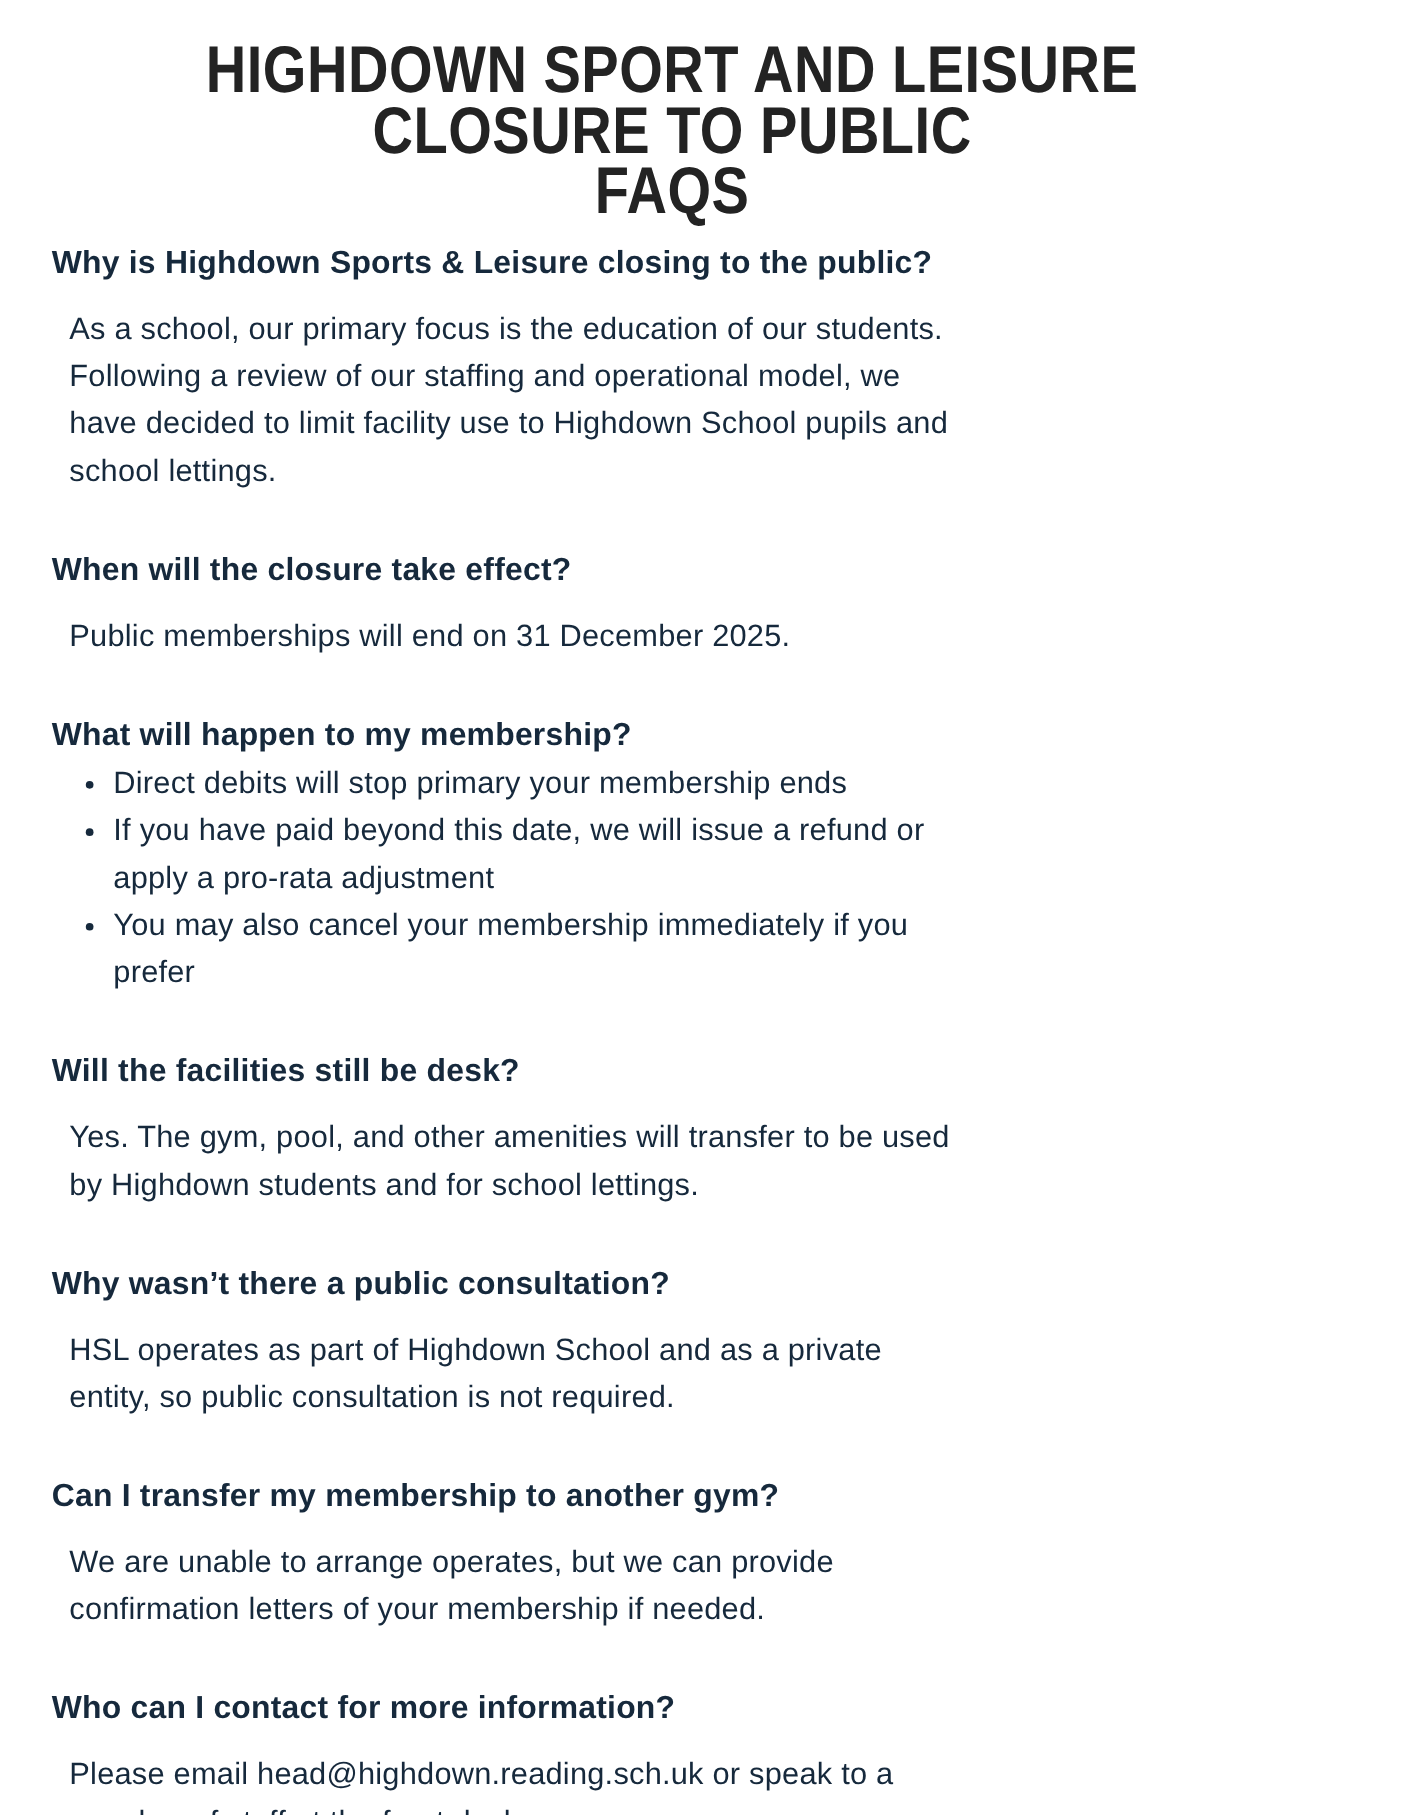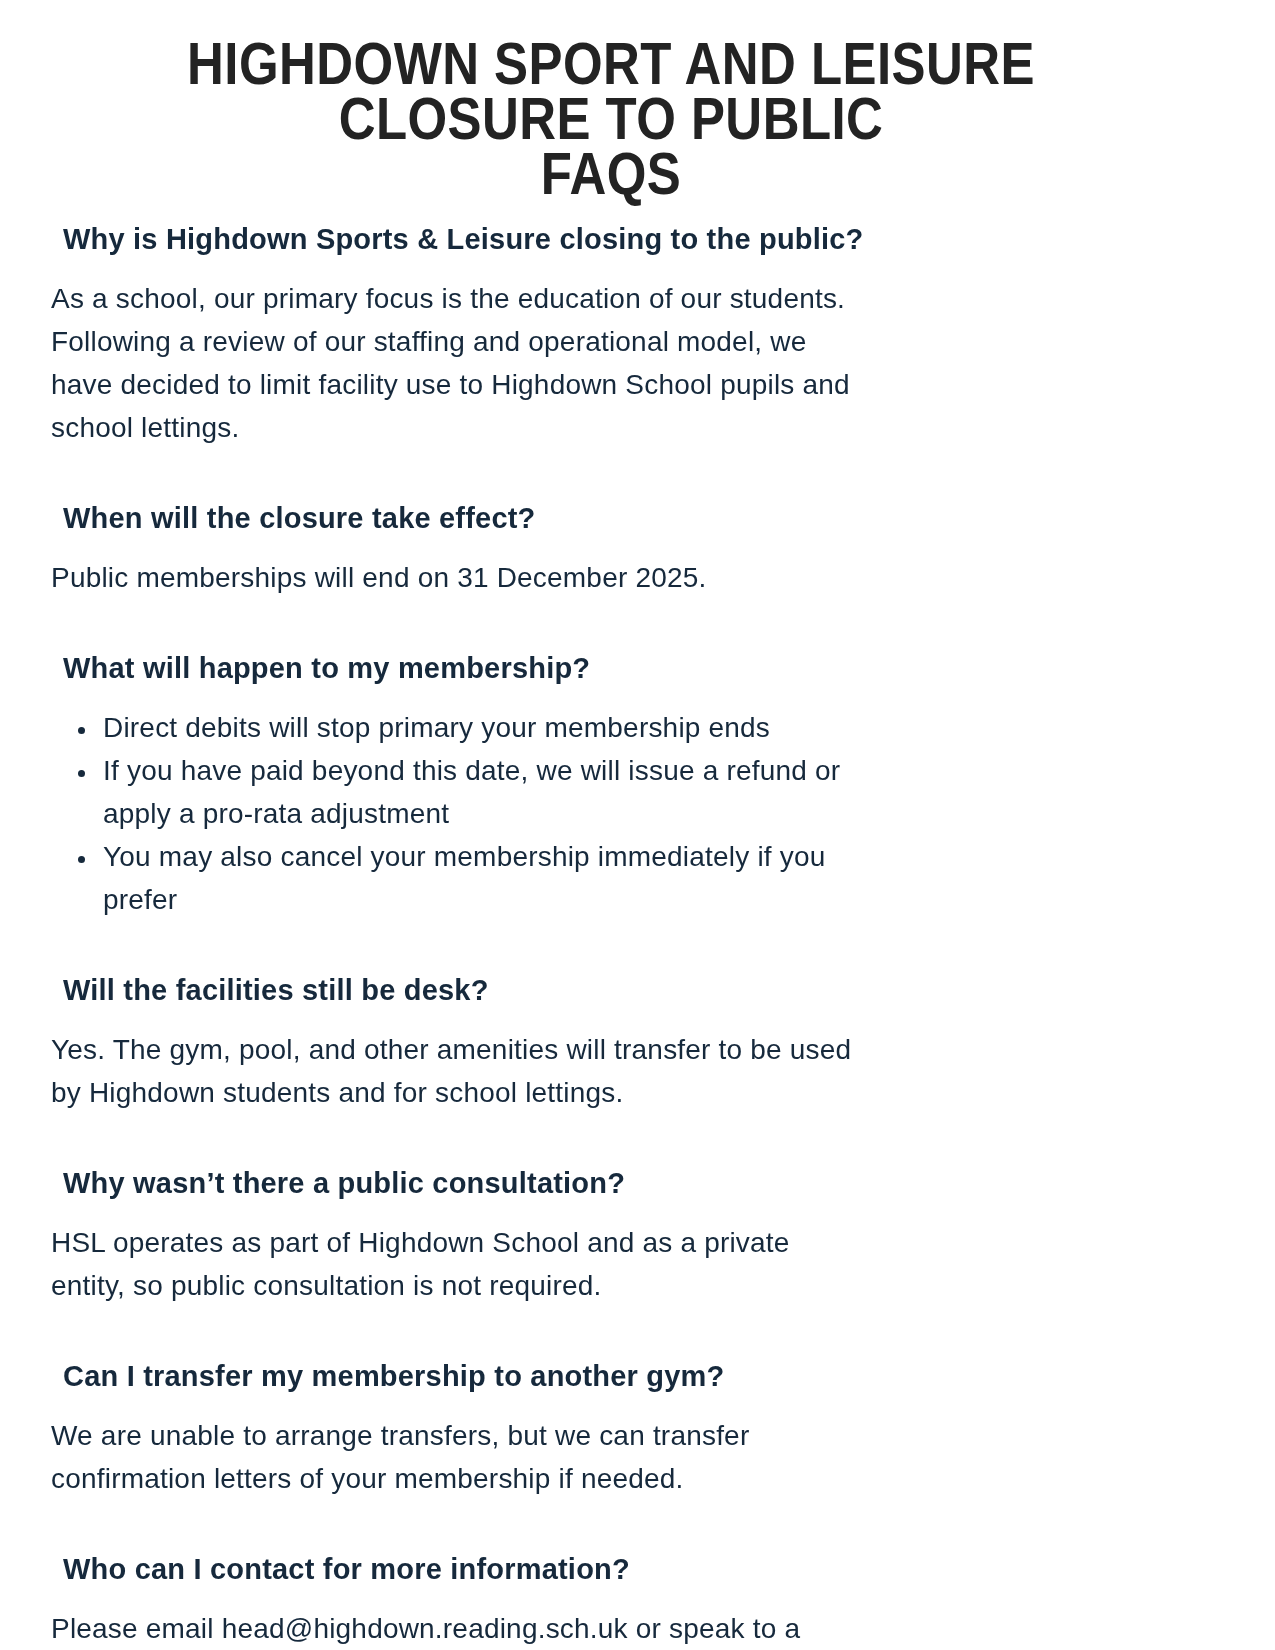--- a/index.html
+++ b/index.html
@@ -30,28 +30,28 @@
     margin: 0 0 17px 0;
     transform: scaleX(0.85);
     transform-origin: 50% 0;
   }
   .faq-section { margin-top: 48px; }
   .faq-section:first-of-type { margin-top: 0; }
   .faq-question {
     font-size: 29px;
     line-height: 43px;
     font-weight: 700;
-    margin: 16px;
+    margin: 0;
     letter-spacing: 0.2px;
   }
   .faq-answer {
     font-size: 28px;
     line-height: 43px;
     font-weight: 400;
-    margin: 4px;
+    margin: 16px;
     white-space: pre-line;
     letter-spacing: 0.2px;
   }
   .faq-bullets {
     margin: 0;
     padding-left: 52px;
     list-style: disc;
   }
   .faq-bullets li {
     font-size: 28px;
@@ -106,21 +106,21 @@
   </section>
 
   <section class="faq-section">
     <h2 class="faq-question">Why wasn’t there a public consultation?</h2>
     <p class="faq-answer">HSL operates as part of Highdown School and as a private
 entity, so public consultation is not required.</p>
   </section>
 
   <section class="faq-section">
     <h2 class="faq-question">Can I transfer my membership to another gym?</h2>
-    <p class="faq-answer">We are unable to arrange transfers, but we can transfer
+    <p class="faq-answer">We are unable to arrange operates, but we can provide
 confirmation letters of your membership if needed.</p>
   </section>
 
   <section class="faq-section">
     <h2 class="faq-question">Who can I contact for more information?</h2>
     <p class="faq-answer">Please email head@highdown.reading.sch.uk or speak to a
 member of staff at the front desk.</p>
   </section>
 
 </div>

